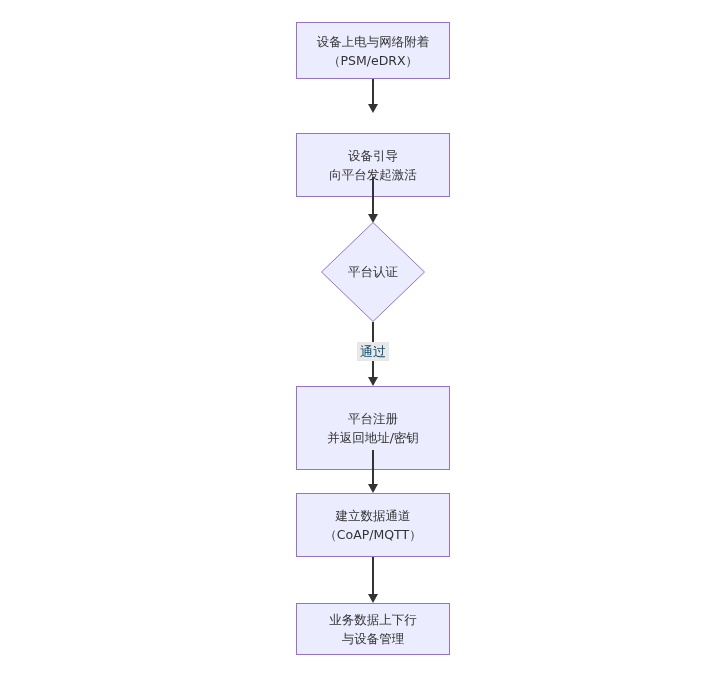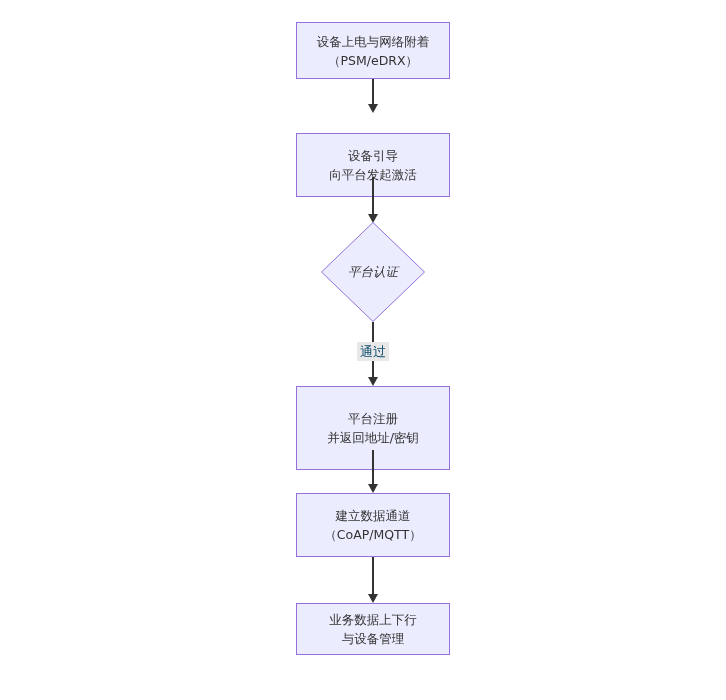--- a/index.html
+++ b/index.html
@@ -64,21 +64,20 @@
     top: 222px;
   }
   .diamond-label {
     position: absolute;
     left: 373px;
     top: 272px;
     transform: translate(-50%, -50%);
     color: #333333;
     font-size: 12.5px;
     white-space: nowrap;
-    font-style: italic;
   }
 </style>
 </head>
 <body>
 
 <div id="canvas">
 
   <div class="node-rect" style="top:22px; height:57px;">
     <div class="node-line">设备上电与网络附着</div>
     <div class="node-line">（PSM/eDRX）</div>

